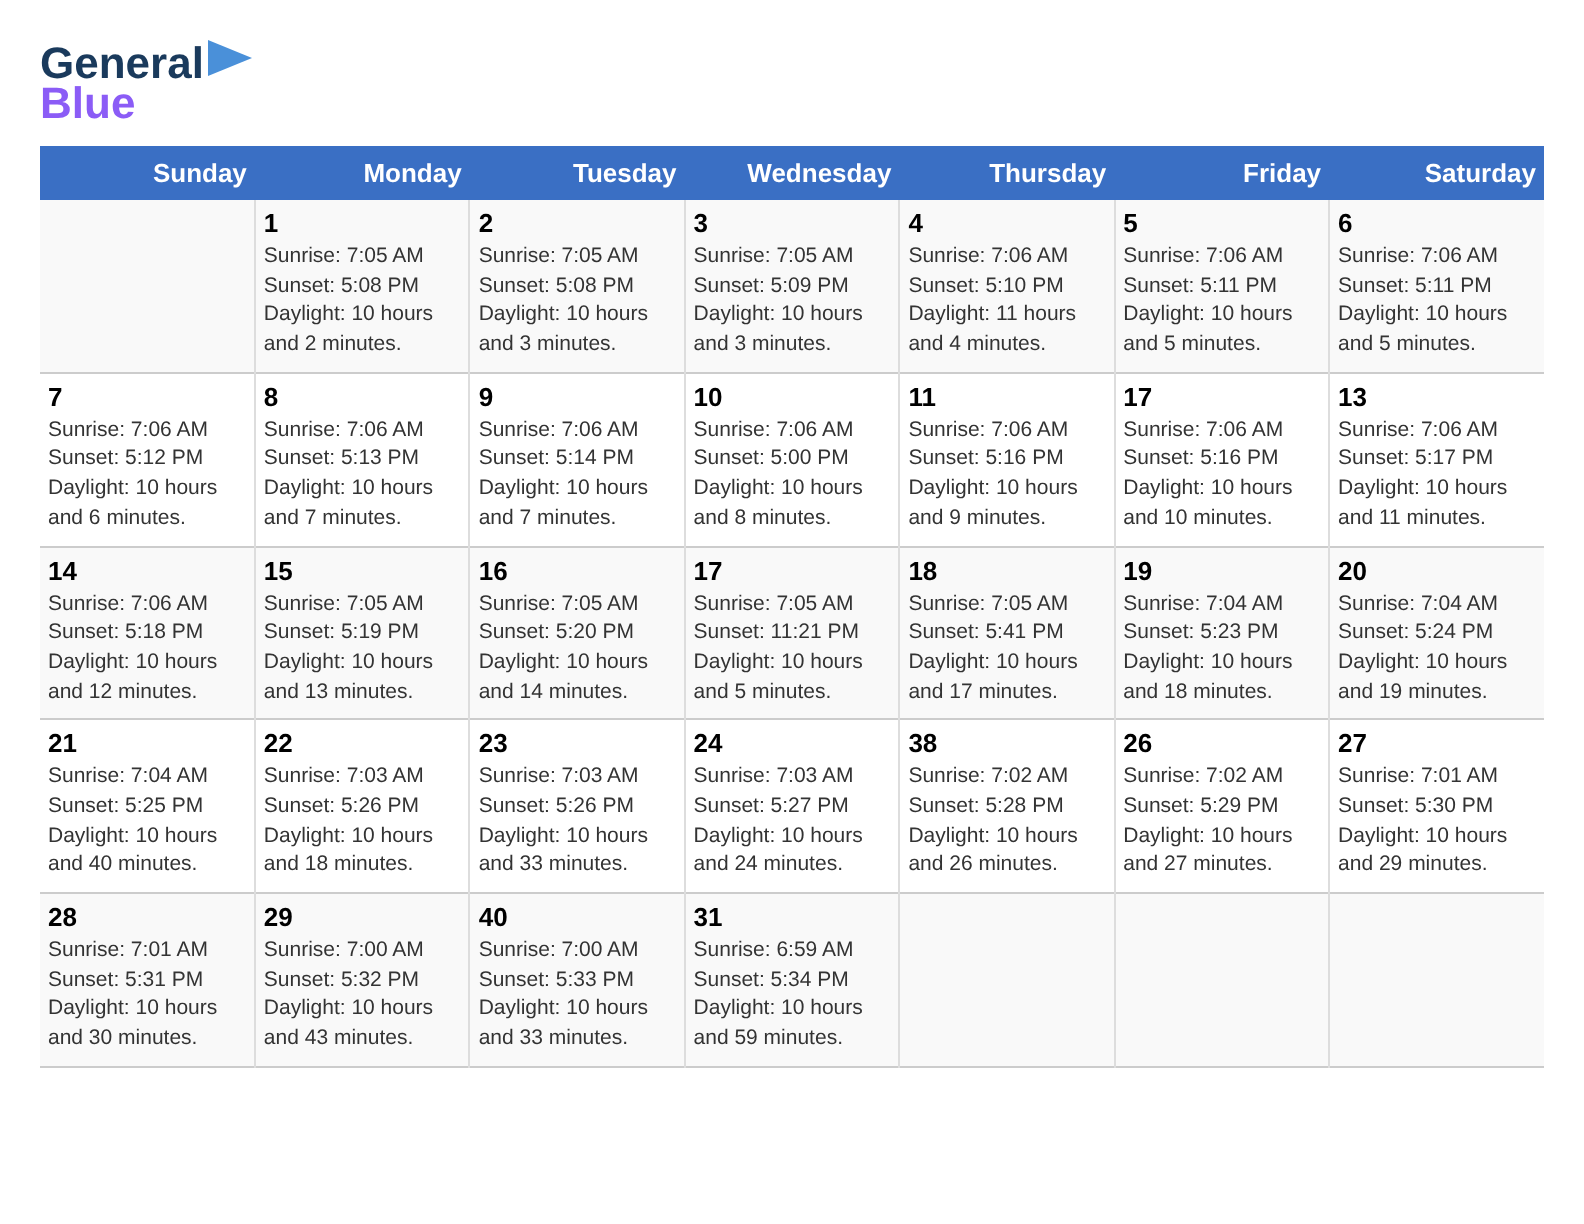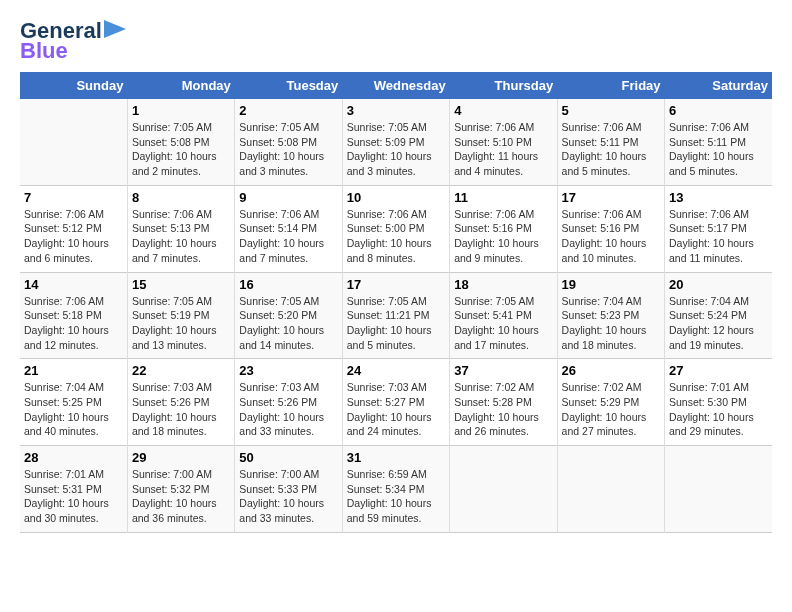--- a/index.html
+++ b/index.html
@@ -283,21 +283,21 @@
           <span>Sunrise: 7:04 AM</span><br>
           <span>Sunset: 5:23 PM</span><br>
           <span>Daylight: 10 hours and 18 minutes.</span>
         </div>
       </td>
         <td>
         <span class="day-number">20</span>
         <div class="day-info">
           <span>Sunrise: 7:04 AM</span><br>
           <span>Sunset: 5:24 PM</span><br>
-          <span>Daylight: 12 hours and 19 minutes.</span>
+          <span>Daylight: 10 hours and 19 minutes.</span>
         </div>
       </td>
       </tr>
       <tr>
         <td>
         <span class="day-number">21</span>
         <div class="day-info">
           <span>Sunrise: 7:04 AM</span><br>
           <span>Sunset: 5:25 PM</span><br>
           <span>Daylight: 10 hours and 40 minutes.</span>
@@ -321,21 +321,21 @@
       </td>
         <td>
         <span class="day-number">24</span>
         <div class="day-info">
           <span>Sunrise: 7:03 AM</span><br>
           <span>Sunset: 5:27 PM</span><br>
           <span>Daylight: 10 hours and 24 minutes.</span>
         </div>
       </td>
         <td>
-        <span class="day-number">37</span>
+        <span class="day-number">38</span>
         <div class="day-info">
           <span>Sunrise: 7:02 AM</span><br>
           <span>Sunset: 5:28 PM</span><br>
           <span>Daylight: 10 hours and 26 minutes.</span>
         </div>
       </td>
         <td>
         <span class="day-number">26</span>
         <div class="day-info">
           <span>Sunrise: 7:02 AM</span><br>
@@ -359,25 +359,25 @@
           <span>Sunrise: 7:01 AM</span><br>
           <span>Sunset: 5:31 PM</span><br>
           <span>Daylight: 10 hours and 30 minutes.</span>
         </div>
       </td>
         <td>
         <span class="day-number">29</span>
         <div class="day-info">
           <span>Sunrise: 7:00 AM</span><br>
           <span>Sunset: 5:32 PM</span><br>
-          <span>Daylight: 10 hours and 36 minutes.</span>
-        </div>
-      </td>
-        <td>
-        <span class="day-number">50</span>
+          <span>Daylight: 10 hours and 43 minutes.</span>
+        </div>
+      </td>
+        <td>
+        <span class="day-number">40</span>
         <div class="day-info">
           <span>Sunrise: 7:00 AM</span><br>
           <span>Sunset: 5:33 PM</span><br>
           <span>Daylight: 10 hours and 33 minutes.</span>
         </div>
       </td>
         <td>
         <span class="day-number">31</span>
         <div class="day-info">
           <span>Sunrise: 6:59 AM</span><br>

